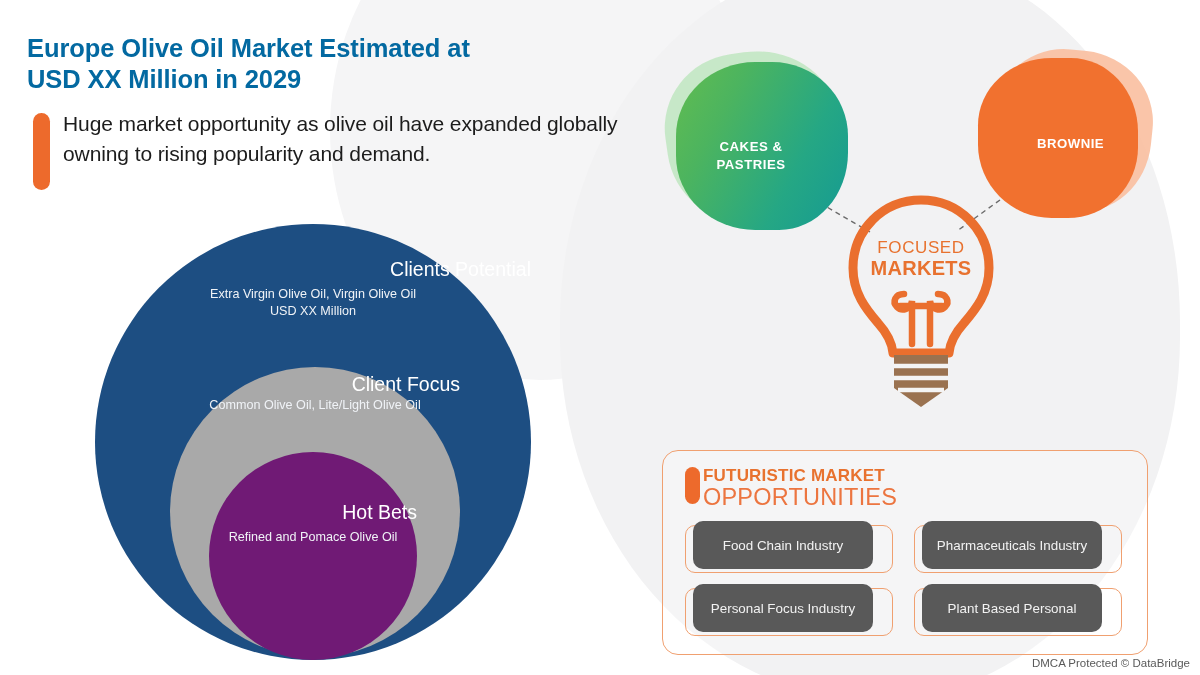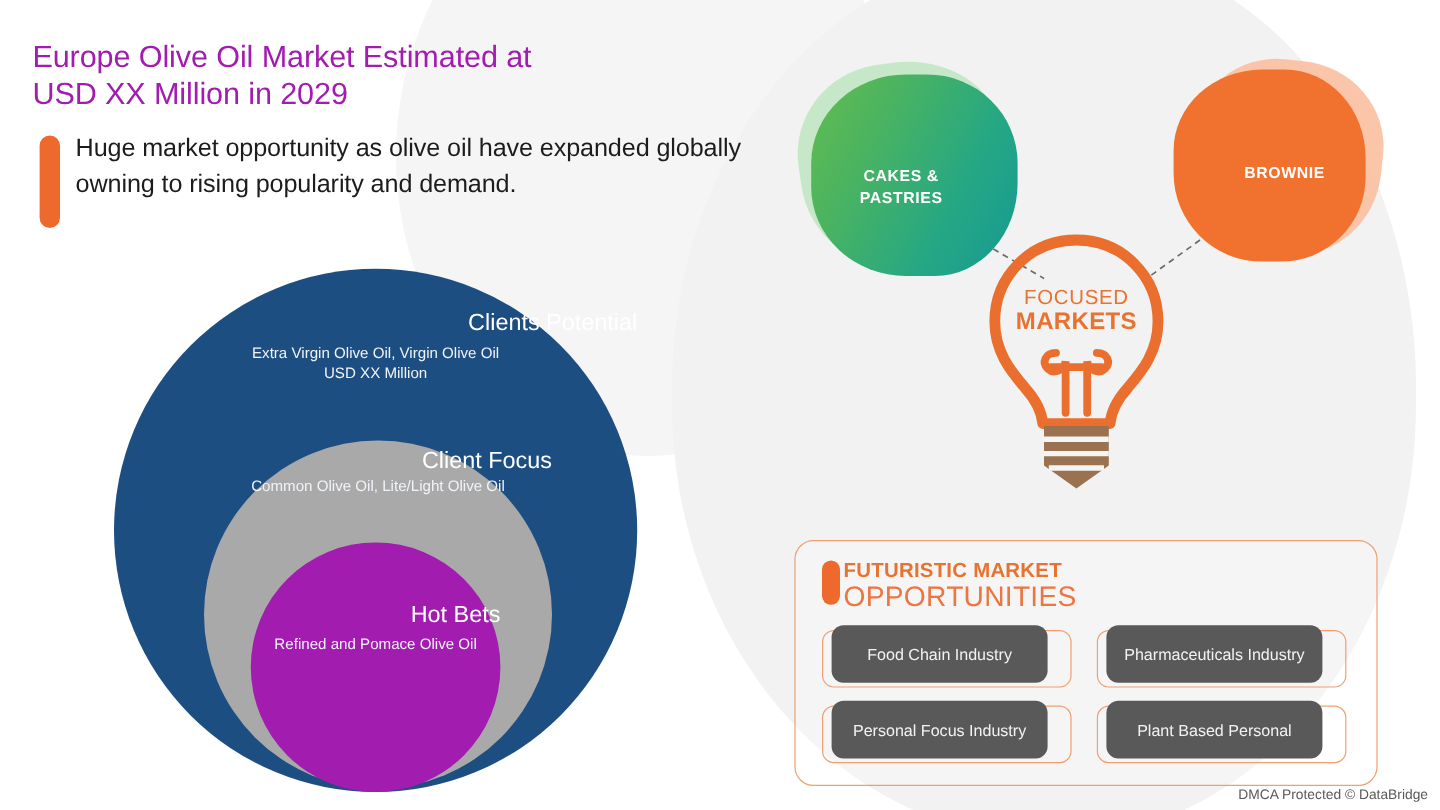--- a/index.html
+++ b/index.html
@@ -36,22 +36,22 @@
   
   .headline {
     position: absolute;
     left: 27px; top: 33px;
     width: 620px;
     z-index: 5;
   }
   .headline h1 {
     font-size: 25.5px;
     line-height: 31px;
-    font-weight: 400;
-    color: #a21caf;
+    font-weight: 700;
+    color: #0369a1;
     letter-spacing: -0.1px;
   }
   .subwrap {
     position: relative;
     margin-top: 14px;
     padding-left: 36px;
   }
   .accent-pill {
     position: absolute;
     left: 6px; top: 4px;
@@ -81,21 +81,21 @@
     background: #1d4e82;
   }
   .circ-mid {
     left: 170px; top: 367px;
     width: 290px; height: 290px;
     background: #a9a9a9;
   }
   .circ-inner {
     left: 209px; top: 452px;
     width: 208px; height: 208px;
-    background: #a21caf;
+    background: #701a75;
   }
   .circ-label {
     position: absolute;
     left: 0; right: 0;
     text-align: center;
   }
   .cl-outer { top: 33px; }
   .cl-mid   { top: 5px; }
   .cl-inner { top: 48px; }
   .circ-title {
@@ -166,21 +166,21 @@
   #blob-orange .blob-text { top: 54%; padding-left: 25px; }
 
   
   .connectors {
     position: absolute; left: 0; top: 0;
     width: 1200px; height: 675px;
     z-index: 5; pointer-events: none;
   }
 
   
-  .bulb { position: absolute; left: 818px; top: 192px; z-index: 7; text-decoration: underline; }
+  .bulb { position: absolute; left: 842px; top: 192px; z-index: 7; text-decoration: underline; }
   .bulb-text {
     position: absolute;
     left: 0; right: 0; top: 46px;
     text-align: center;
     color: #e8722f;
     z-index: 4;
   }
   .bulb-t1 {
     font-size: 17px; font-weight: 400;
     letter-spacing: .6px; line-height: 19px;

